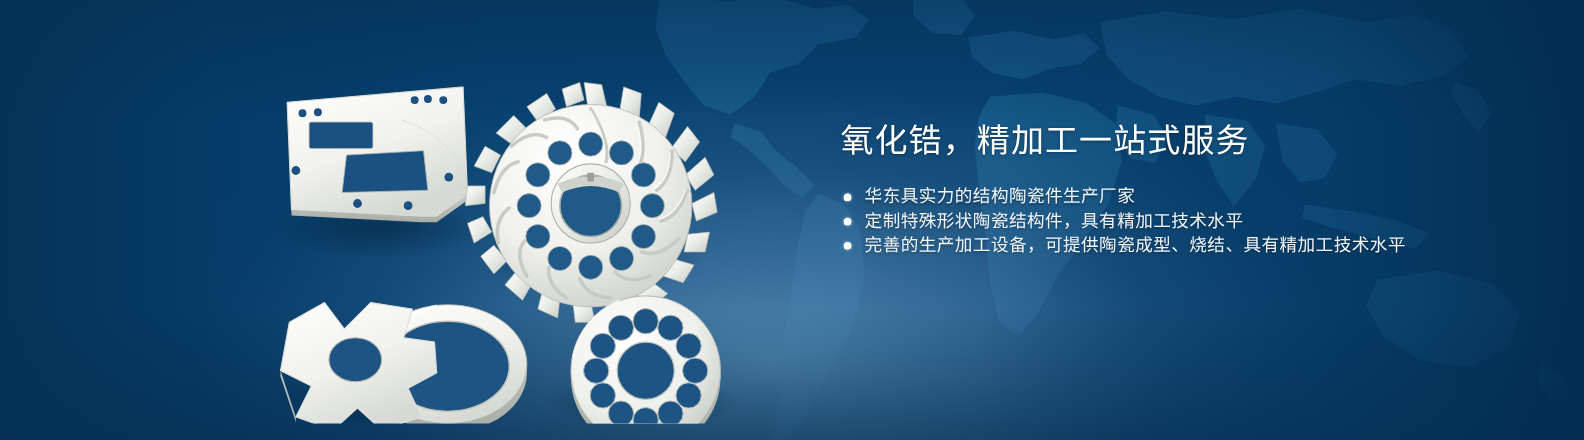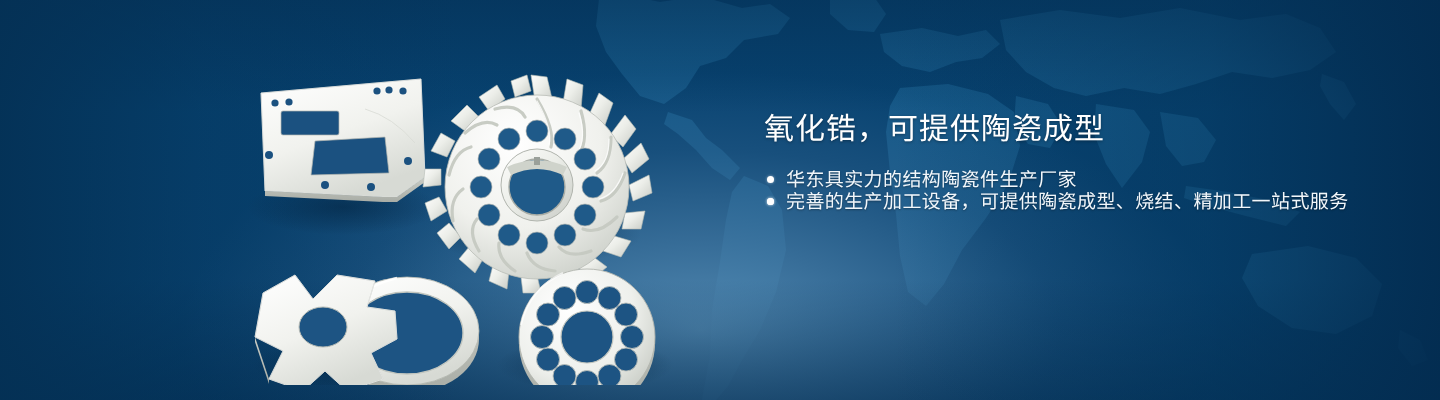--- a/index.html
+++ b/index.html
@@ -92,21 +92,21 @@
   }
   .bullets {
     list-style: none;
     margin: 22px 0 0 0;
     padding: 0;
   }
   .bullet {
     position: relative;
     padding-left: 22px;
     margin-bottom: 7px;
-    font-size: 19px;
+    font-size: 16px;
     line-height: 15px;
     color: #f2f7fb;
     letter-spacing: 0.4px;
     text-shadow: 0 1px 2px rgba(0,0,0,0.35);
     white-space: nowrap;
   }
   .bullet:last-child { margin-bottom: 0; }
   .bullet-dot {
     position: absolute;
     left: 3px;
@@ -323,30 +323,31 @@
           <circle cx="-45" cy="0" r="11.5"></circle>
           <circle cx="-39" cy="-22.5" r="11.5"></circle>
           <circle cx="-22.5" cy="-39" r="11.5"></circle>
         </g>
         <path d="M-66 -12 Q-58 -48 -24 -64" fill="none" stroke="#ffffff" stroke-width="2" opacity="0.7"></path>
       </g>
     </svg>
   </div>
 
   <div class="copy">
-    <h1 class="headline">氧化锆，可提供陶瓷成型</h1>
+    <h1 class="headline">氧化锆，精加工一站式服务</h1>
 
     <ul class="bullets">
       <li class="bullet">
         <span class="bullet-dot"></span>
         <span>华东具实力的结构陶瓷件生产厂家</span>
       </li>
       <li class="bullet">
         <span class="bullet-dot"></span>
+        <span>定制特殊形状陶瓷结构件，具有精加工技术水平</span>
       </li>
       <li class="bullet">
         <span class="bullet-dot"></span>
-        <span>完善的生产加工设备，可提供陶瓷成型、烧结、精加工一站式服务</span>
+        <span>完善的生产加工设备，可提供陶瓷成型、烧结、具有精加工技术水平</span>
       </li>
     </ul>
   </div>
 
 </div>
 
 </body></html>

